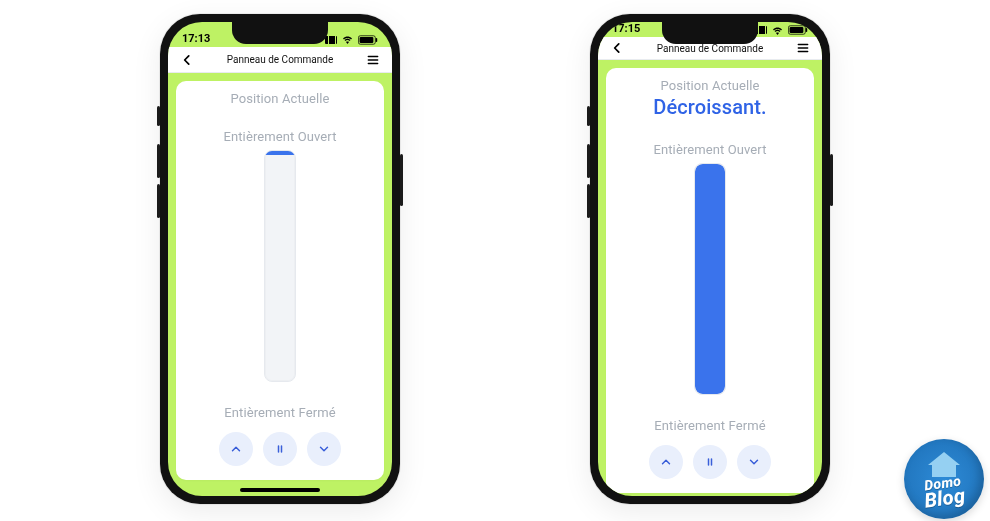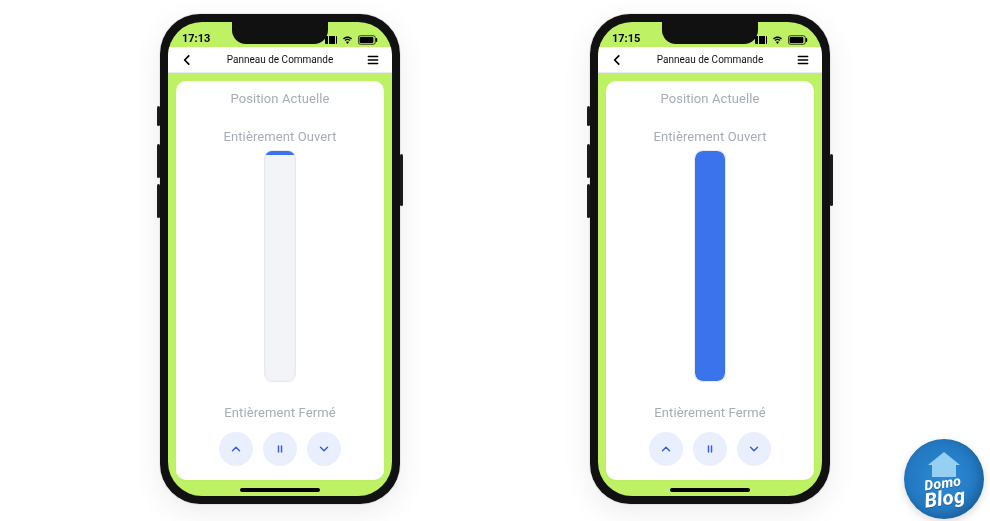--- a/index.html
+++ b/index.html
@@ -190,20 +190,21 @@
         </span>
         <span class="title">Panneau de Commande</span>
         <span class="iconbtn">
           <svg width="14" height="14" viewBox="0 0 24 24">
               <path stroke="#000" stroke-width="2.5" stroke-linecap="round" d="M4 6h16M4 12h16M4 18h16"></path>
             </svg>
         </span>
       </div>
       <div class="panel">
         <div class="label-muted">Position Actuelle</div>
+        <div class="hero">Décroissant.</div>
         <div class="label-muted mt">Entièrement Ouvert</div>
         <div class="track">
           <div class="fill-full"></div>
         </div>
         <div class="label-muted mt">Entièrement Fermé</div>
         <div class="controls">
           <div class="ctrl">
             <svg width="14" height="14" viewBox="0 0 24 24">
                 <path fill="none" stroke="#3a5fd9" stroke-width="2.5" stroke-linecap="round" stroke-linejoin="round" d="M6 15l6-6 6 6"></path>
               </svg>

